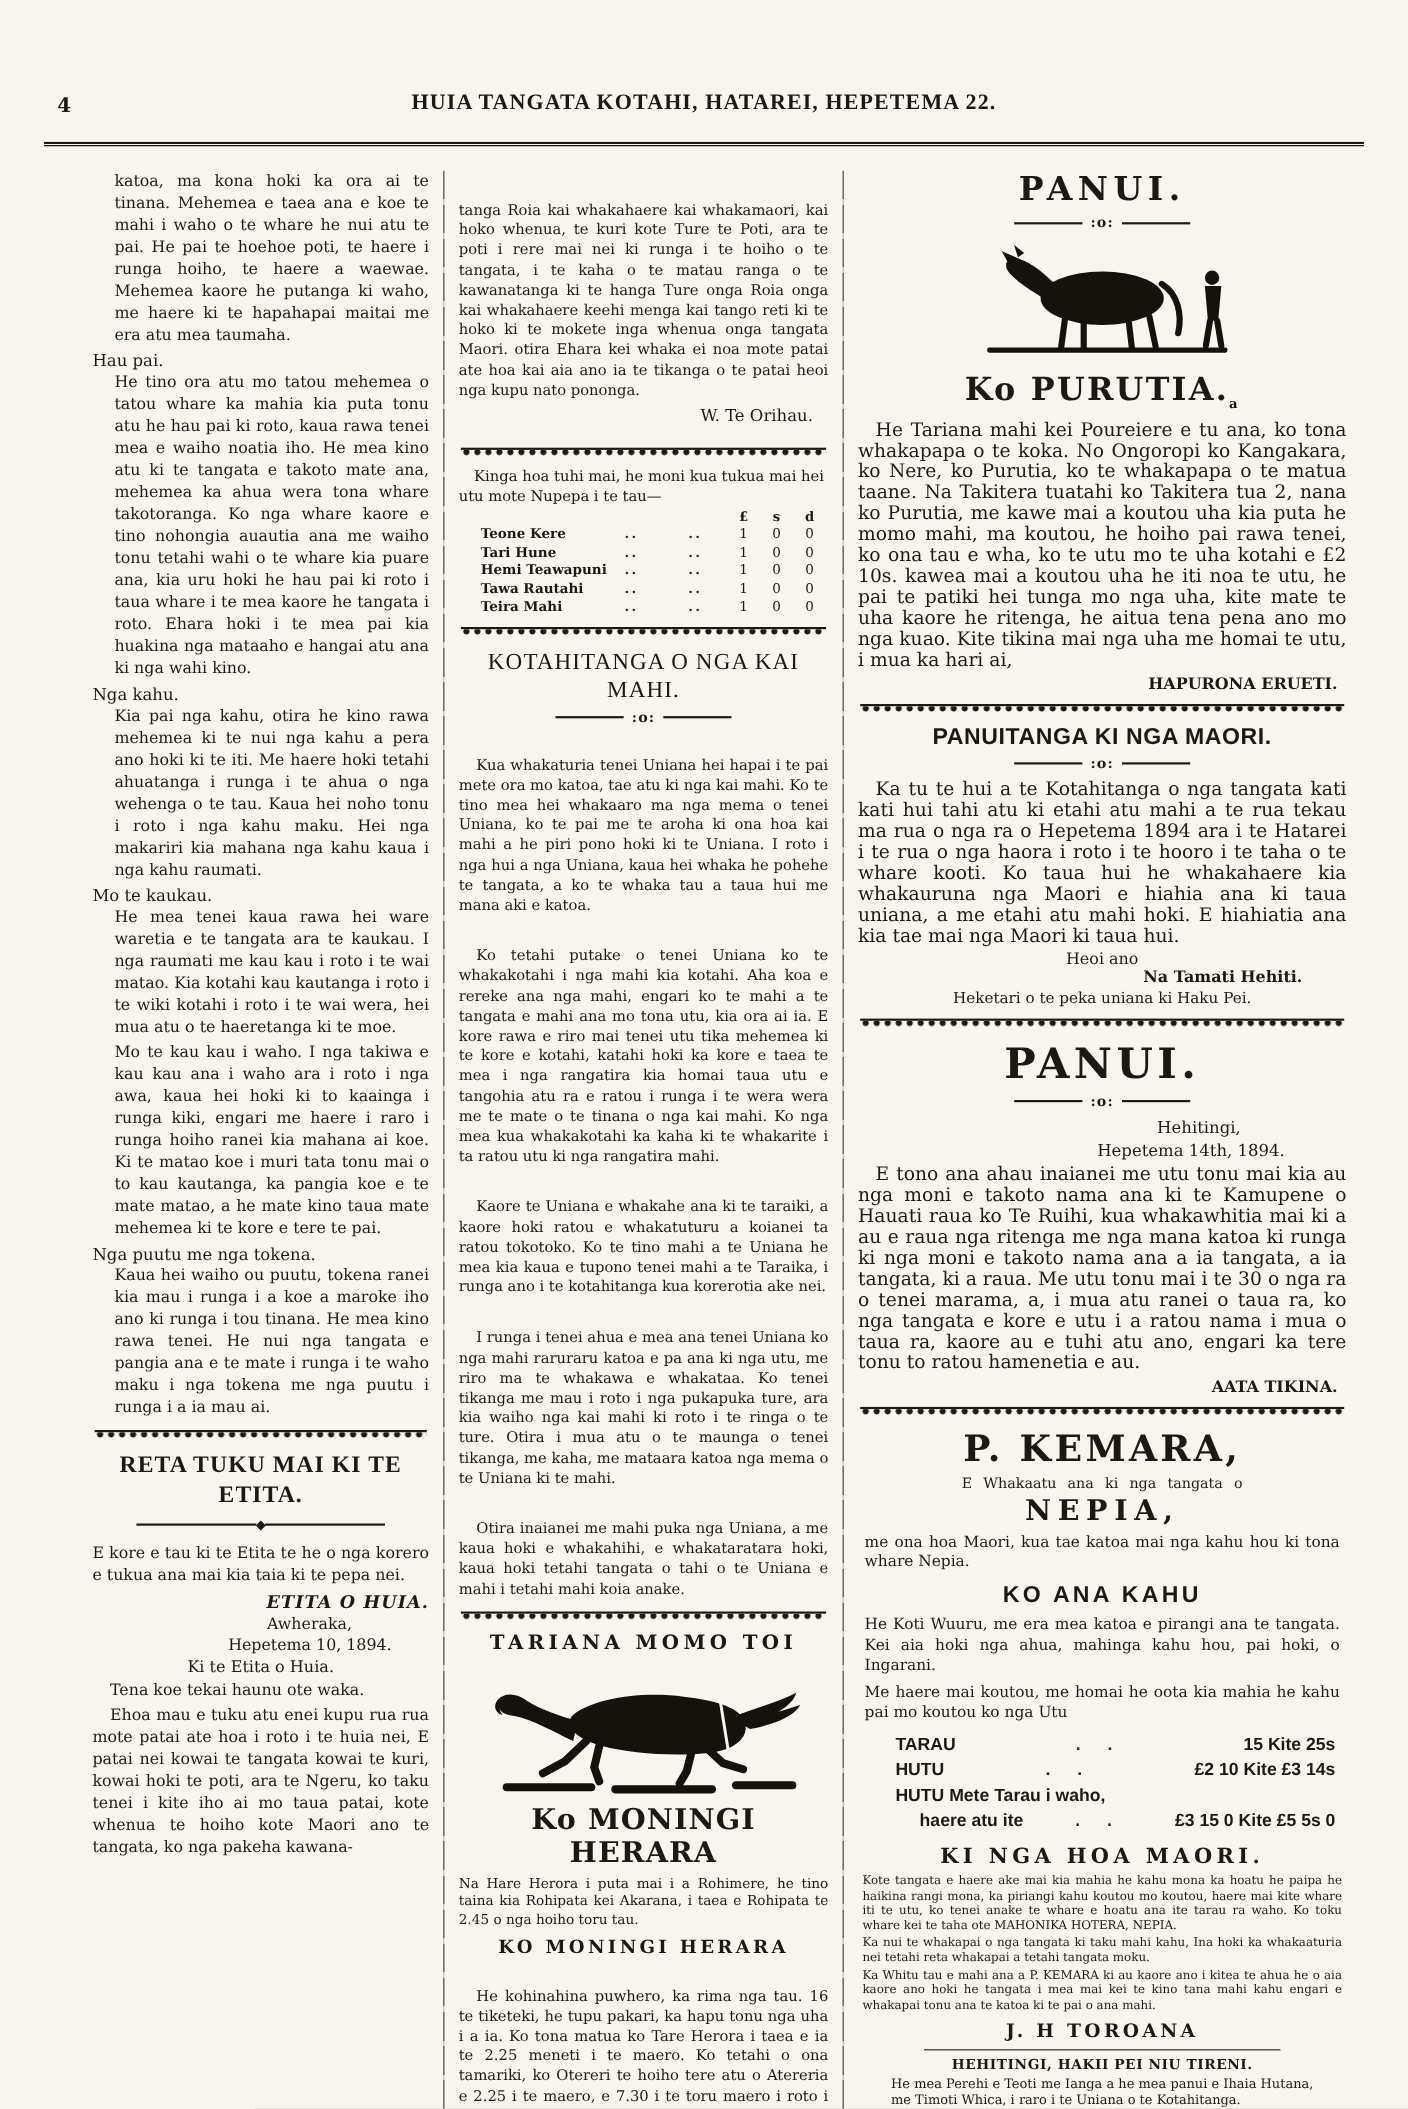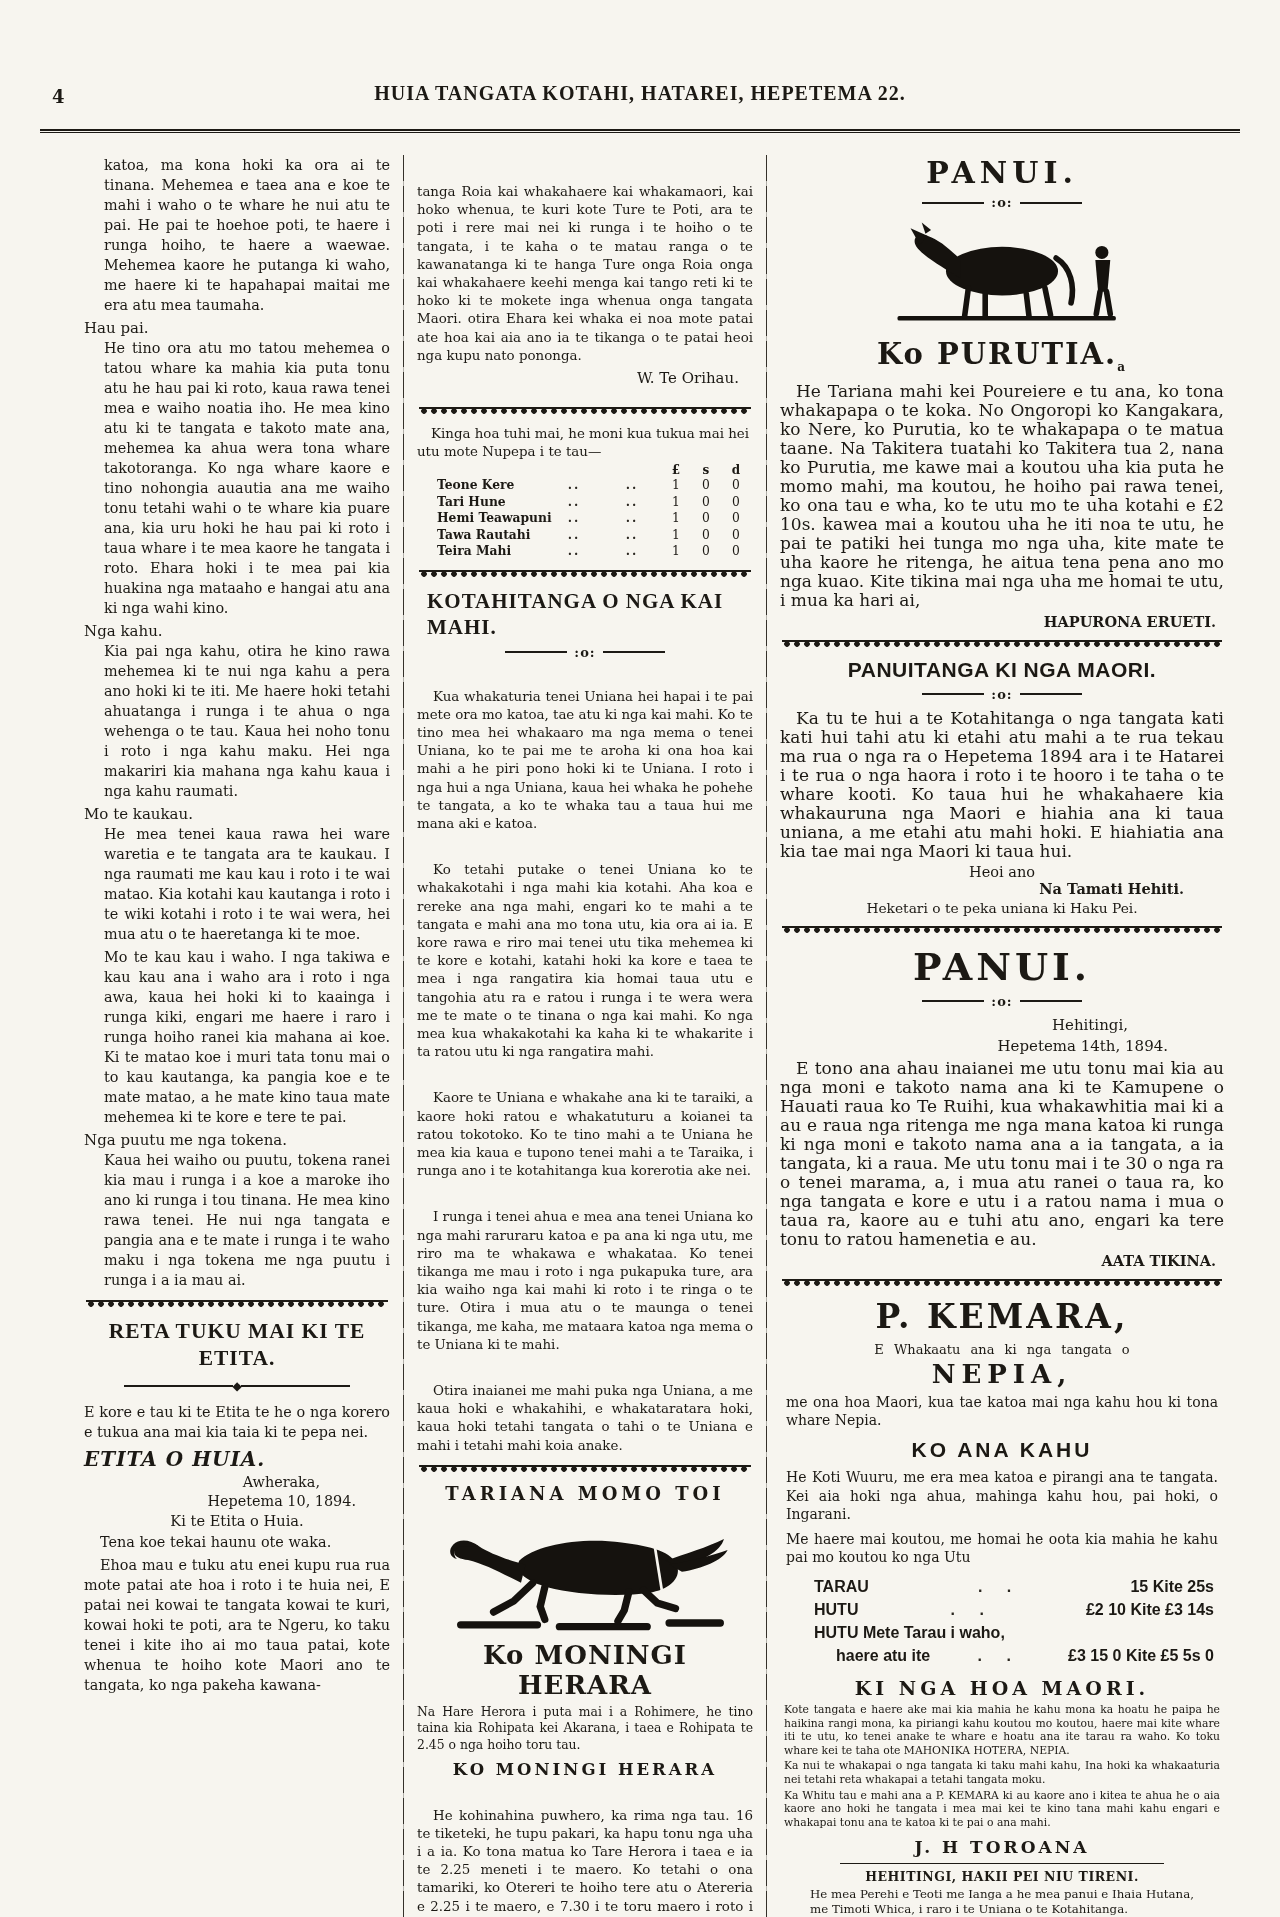--- a/index.html
+++ b/index.html
@@ -37,35 +37,35 @@
     background-size:10px 7px; background-repeat:repeat-x; border-top:2px solid #1d1a15; }
   .orn { display:flex; align-items:center; justify-content:center; gap:7px; margin:5px 0 7px 0; }
   .orn .ln { width:62px; height:2px; background:#1d1a15; }
   .orn .t { font-weight:bold; font-size:13px; letter-spacing:1px; }
   .div-dia { display:flex; align-items:center; justify-content:center; margin:8px 40px 10px 40px; }
   .div-dia .ln { flex:1; height:1.5px; background:#1d1a15; }
   .div-dia .dia { font-size:12px; margin:0 -1px; line-height:1; }
   
   .letters-h { font-size:21.5px; font-weight:bold; text-align:center; letter-spacing:1px;
     line-height:27px; margin:8px 0 0 0; font-family:"Liberation Serif",serif; }
-  .etita { font-style:italic; font-weight:bold; text-align:left; font-size:20px; letter-spacing:1px; margin-top:5px; }
+  .etita { font-style:italic; font-weight:bold; text-align:right; font-size:16px; letter-spacing:1px; margin-top:5px; }
   .right1 { text-align:right; padding-right:70px; font-size:14.4px; }
   .right2 { text-align:right; padding-right:34px; font-size:14.4px; }
   .centerl { text-align:center; font-size:14.6px; margin-top:2px; }
   
   .sig-right { text-align:right; font-size:15px; padding-right:14px; margin:4px 0 8px 0; }
   .subs { margin:6px 0 10px 0; padding:2px 0 0 0; }
   .subs-intro { font-size:13.4px; line-height:18px; text-indent:14px; margin:4px 0 2px 0; }
   .subs-head { display:flex; justify-content:flex-end; font-size:12px; font-weight:bold; padding-right:2px; }
   .subs-head span { width:30px; text-align:center; }
   .srow { display:flex; font-size:12.3px; line-height:16.5px; font-weight:bold; }
   .sname { width:128px; padding-left:20px; white-space:nowrap; }
   .sdots { width:58px; text-align:center; letter-spacing:2px; color:#2a261f; }
   .sv { width:30px; text-align:center; font-weight:normal; }
-  .sec-h { font-size:21px; font-weight:bold; letter-spacing:1px; line-height:26px;
+  .sec-h { font-size:21px; font-weight:normal; text-align:center; letter-spacing:1px; line-height:26px;
     margin:10px 10px 2px 10px; font-family:"Liberation Serif",serif; }
   .banner { font-size:18px; font-weight:bold; text-align:center; letter-spacing:4px; margin:4px 0 2px 0; }
   .horse-wrap { text-align:center; margin:2px 0; }
   .mh-title { font-size:26px; font-weight:bold; text-align:center; letter-spacing:1px; margin:0 0 4px 0; }
   .mh-sub { font-size:12.4px; line-height:16.6px; text-align:justify; }
   .mh-sub2 { font-size:16.5px; font-weight:bold; text-align:center; letter-spacing:3px; margin:6px 0 4px 0; }
   .manatere { text-align:right; font-family:"Liberation Sans",sans-serif; font-weight:bold; font-size:16.5px; padding-right:6px; margin-top:4px; }
   
   .panui-h { font-size:30px; font-weight:bold; text-align:center; letter-spacing:5px; margin:0; }
   .purutia { font-size:29px; font-weight:bold; text-align:center; letter-spacing:2px; margin:4px 0 8px 0; }

